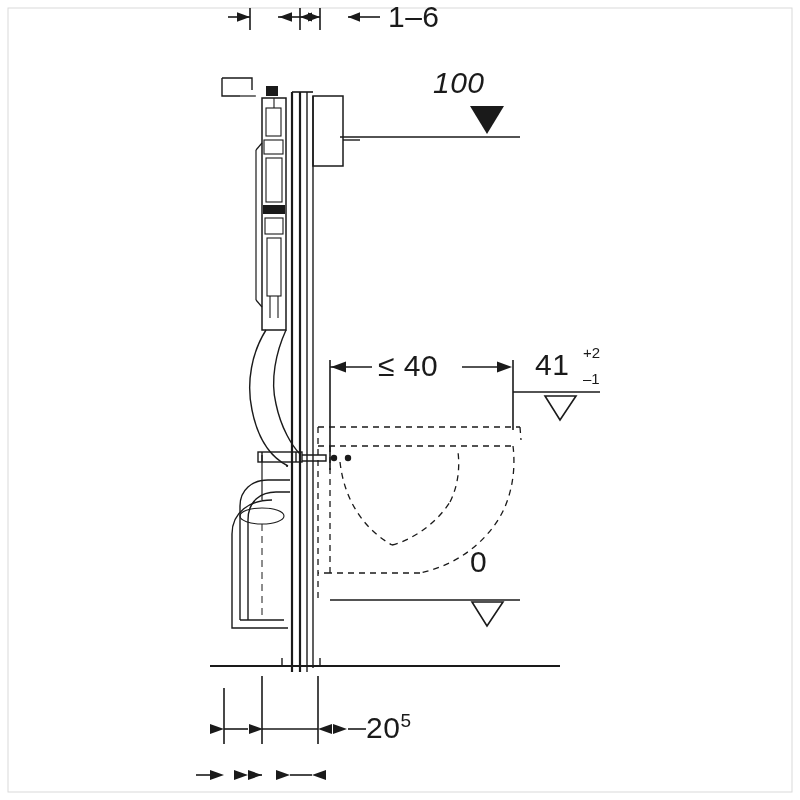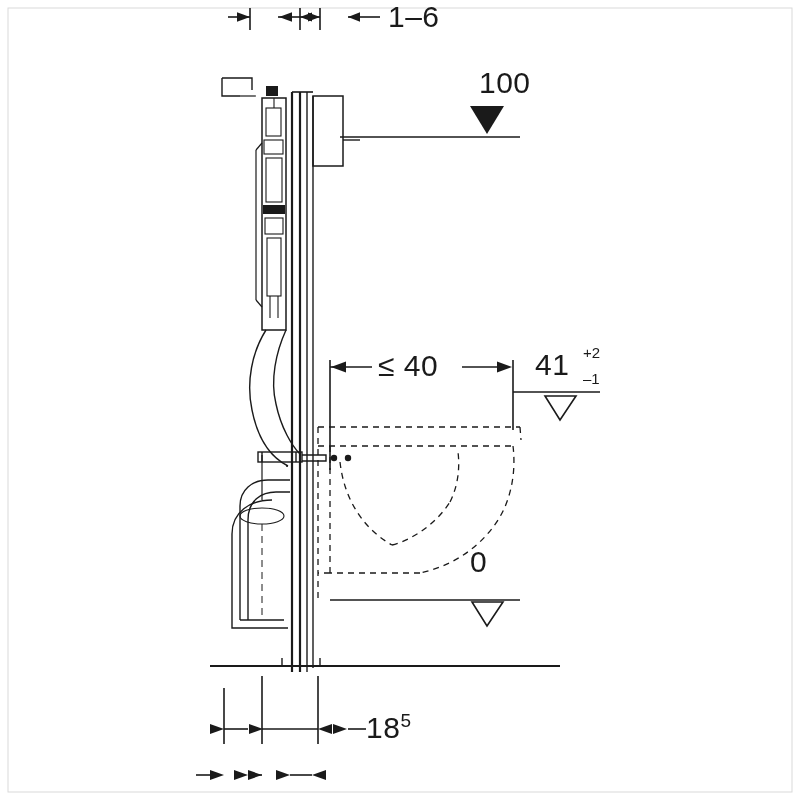--- a/index.html
+++ b/index.html
@@ -220,25 +220,25 @@
       <path d="M248,775 L234,770 L234,780 Z" fill="#1a1a1a"></path>
       <path d="M262,775 L248,770 L248,780 Z" fill="#1a1a1a"></path>
       <path d="M290,775 L276,770 L276,780 Z" fill="#1a1a1a"></path>
       <path d="M312,775 L326,770 L326,780 Z" fill="#1a1a1a"></path>
     </g>
 
   </svg>
 
   <div class="dim-label dim-main" style="left:388px; top:2px;">1–6</div>
 
-  <div class="dim-label dim-main" style="left:479px; top:68px;">100</div>
+  <div class="dim-label dim-main" style="left:433px; top:68px;font-style:italic;">100</div>
 
   <div class="dim-label dim-main" style="left:378px; top:351px;">≤ 40</div>
 
   <div class="dim-label dim-main" style="left:535px; top:350px;">41</div>
   <div class="tol" style="left:583px; top:345px;">+2</div>
   <div class="tol" style="left:583px; top:371px;">–1</div>
 
   <div class="dim-label dim-main" style="left:470px; top:547px;">0</div>
 
-  <div class="dim-label dim-main" style="left:366px; top:711px;"><span>18</span><span class="sup5">5</span></div>
+  <div class="dim-label dim-main" style="left:366px; top:711px;"><span>20</span><span class="sup5">5</span></div>
 
 </div>
 
 </body></html>

